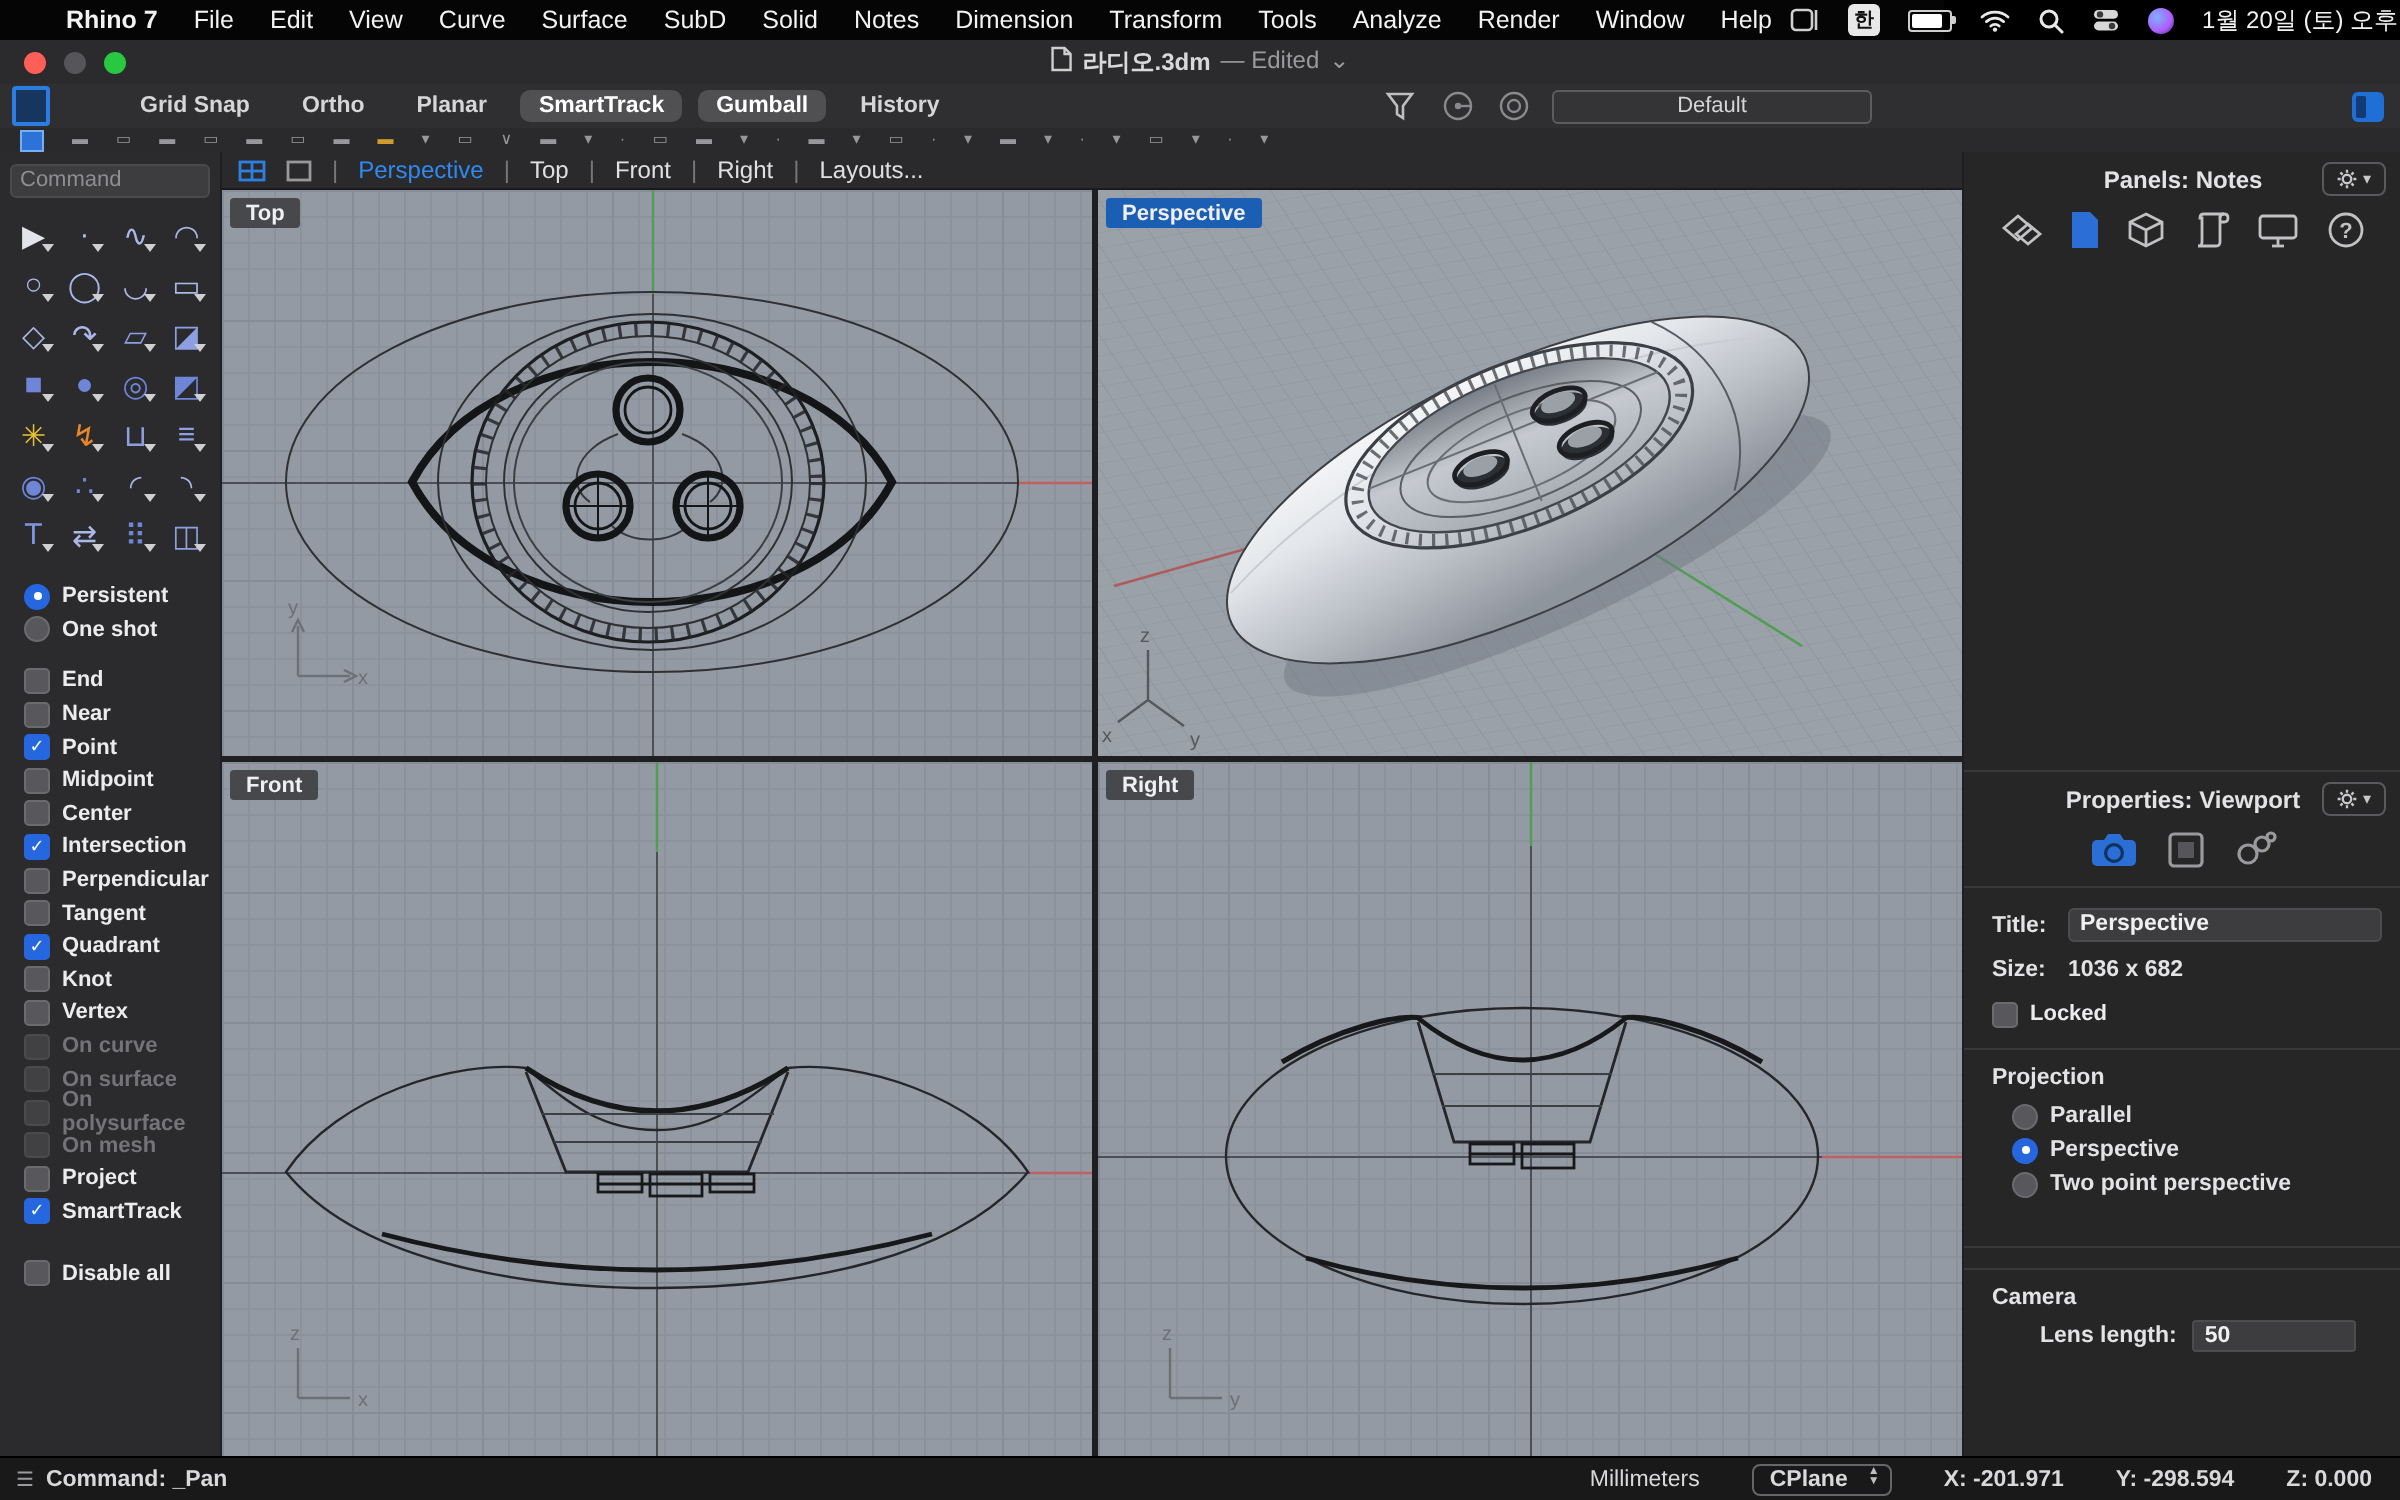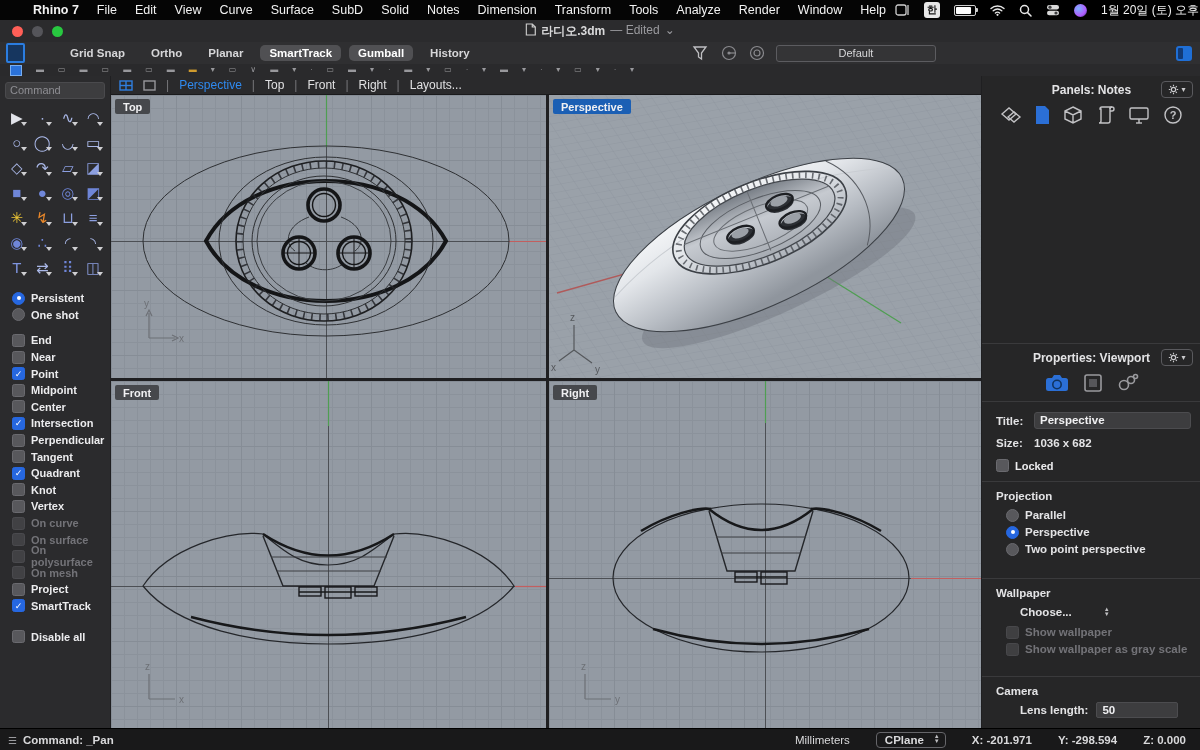--- a/index.html
+++ b/index.html
@@ -679,40 +679,20 @@
             <span>Perspective</span>
           </label>
           <label class="opt-row">
             <span class="radio"></span>
             <span>Two point perspective</span>
           </label>
         </div>
     </div>
     <div style="height:12px"></div>
     <div class="hr"></div>
-    <div class="section">
-      <div class="shead">Wallpaper</div>
-      <div id="choose-row">
-        <span>Choose...</span>
-        <span class="updown">
-            <span>▲</span>
-            <span>▼</span>
-          </span>
-      </div>
-      <div id="wallpaper-options">
-          <label class="opt-row disabled">
-            <span class="cb" style="opacity: 0.5;"></span>
-            <span>Show wallpaper</span>
-          </label>
-          <label class="opt-row disabled">
-            <span class="cb" style="opacity: 0.5;"></span>
-            <span>Show wallpaper as gray scale</span>
-          </label>
-        </div>
-    </div>
     <div style="height:10px"></div>
     <div class="hr"></div>
     <div class="section" style="flex:1;">
       <div class="shead">Camera</div>
       <div id="lens-row">
         <span>Lens length:</span>
         <span id="lens-field">50</span>
       </div>
     </div>
   </div>

